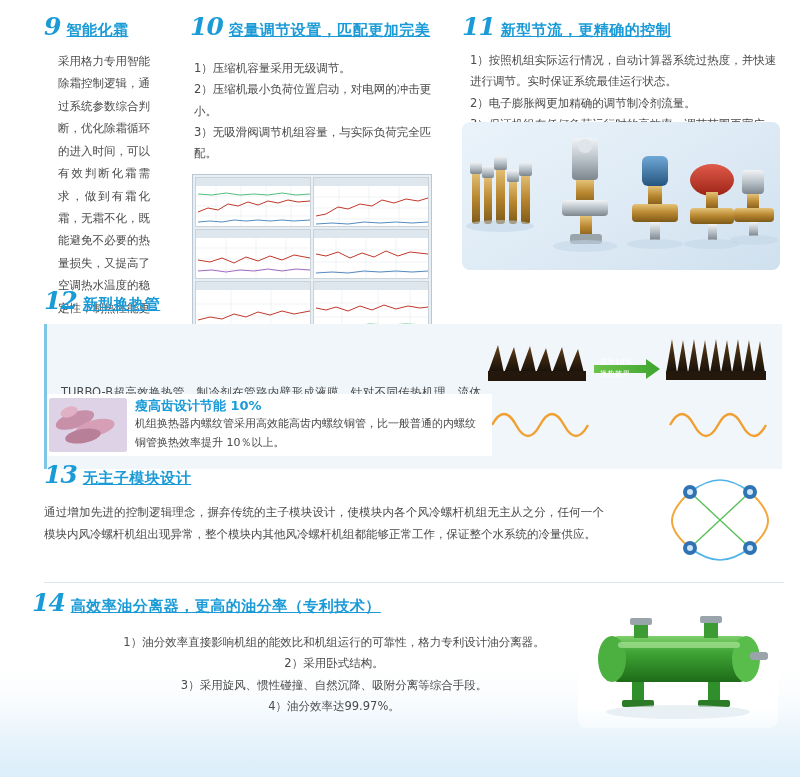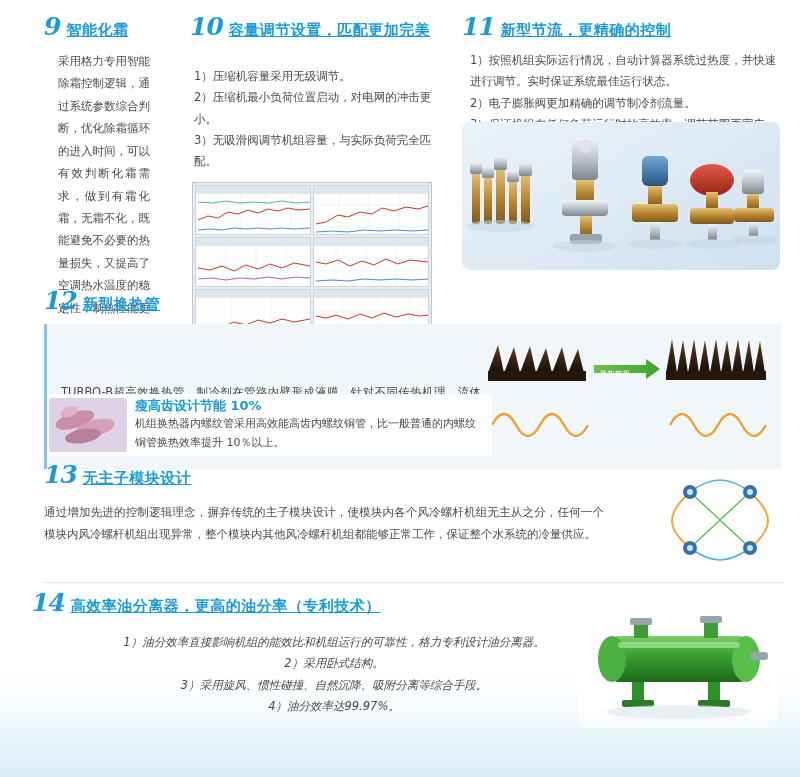--- a/index.html
+++ b/index.html
@@ -67,21 +67,21 @@
   }
 
   
   .sec10 {
     position: absolute;
     left: 190px;
     top: 14px;
     width: 245px;
   }
   .sec10 .lines {
-    margin-top: 26px;
+    margin-top: 18px;
     margin-left: 4px;
   }
   .charts {
     margin-top: 10px;
     margin-left: 2px;
     width: 240px;
     height: 160px;
     border: 1px solid #b9c7d4;
     background: #e9eef3;
     display: grid;
@@ -228,21 +228,20 @@
   .sec14 {
     position: absolute;
     left: 32px;
     top: 590px;
     width: 600px;
     text-align: center;
   }
   .sec14 .lines {
     margin-top: 16px;
     margin-left: 4px;
-    font-style: italic;
   }
   .sep-line {
     position: absolute;
     left: 44px;
     top: 582px;
     width: 740px;
     height: 1px;
     background: #dce7ef;
   }
   .tank-box {

